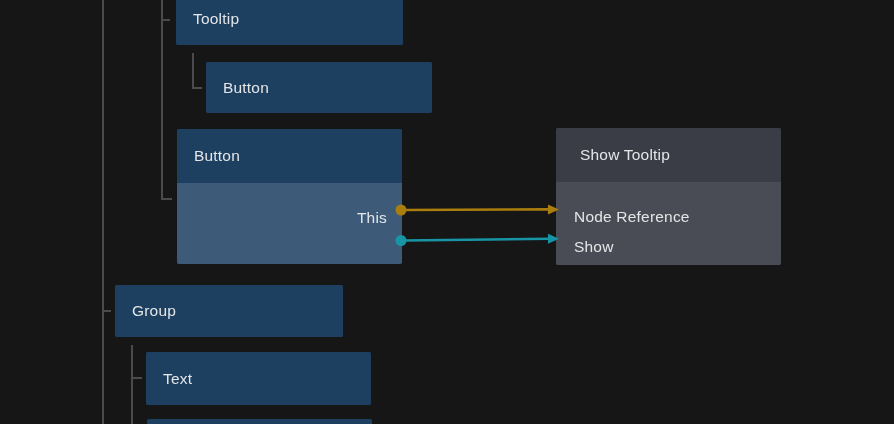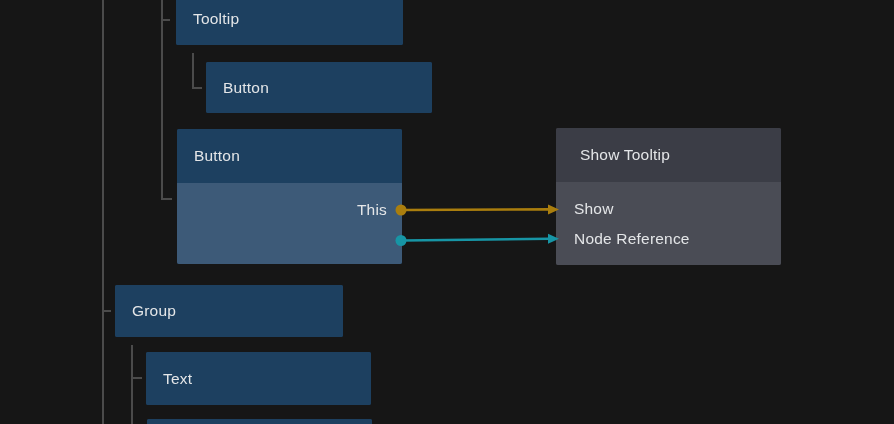--- a/index.html
+++ b/index.html
@@ -34,21 +34,21 @@
     align-items: center;
     padding-left: 17px;
     height: 100%;
     background: var(--node-header-blue, #1d4060);
     border-radius: 2px 2px 0 0;
   }
   .node.simple .node-header { border-radius: 2px; }
 
   .node-body {
     background: var(--node-body-blue, #3d5a78);
-    padding-top: 12px;
+    padding-top: 20px;
     border-radius: 0 0 2px 2px;
   }
   .port-row {
     height: 30px;
     display: flex;
     align-items: center;
   }
   .port-row.out {
     justify-content: flex-end;
     padding-right: 15px;
@@ -110,24 +110,24 @@
       </div>
     </div>
   </div>
 
   <div class="node listener" style="left:556px; top:128px; width:225px; height:137px;">
     <div class="node-header" style="height:54px;">
       <span class="lbl">Show Tooltip</span>
     </div>
     <div class="node-body" style="height:83px;">
       <div class="port-row in">
-        <span class="lbl">Show</span>
+        <span class="lbl">Node Reference</span>
       </div>
       <div class="port-row in">
-        <span class="lbl">Node Reference</span>
+        <span class="lbl">Show</span>
       </div>
     </div>
   </div>
 
   <div class="node simple" style="left:115px; top:285px; width:228px; height:52px;">
     <div class="node-header">
       <span class="lbl">Group</span>
     </div>
   </div>
 

